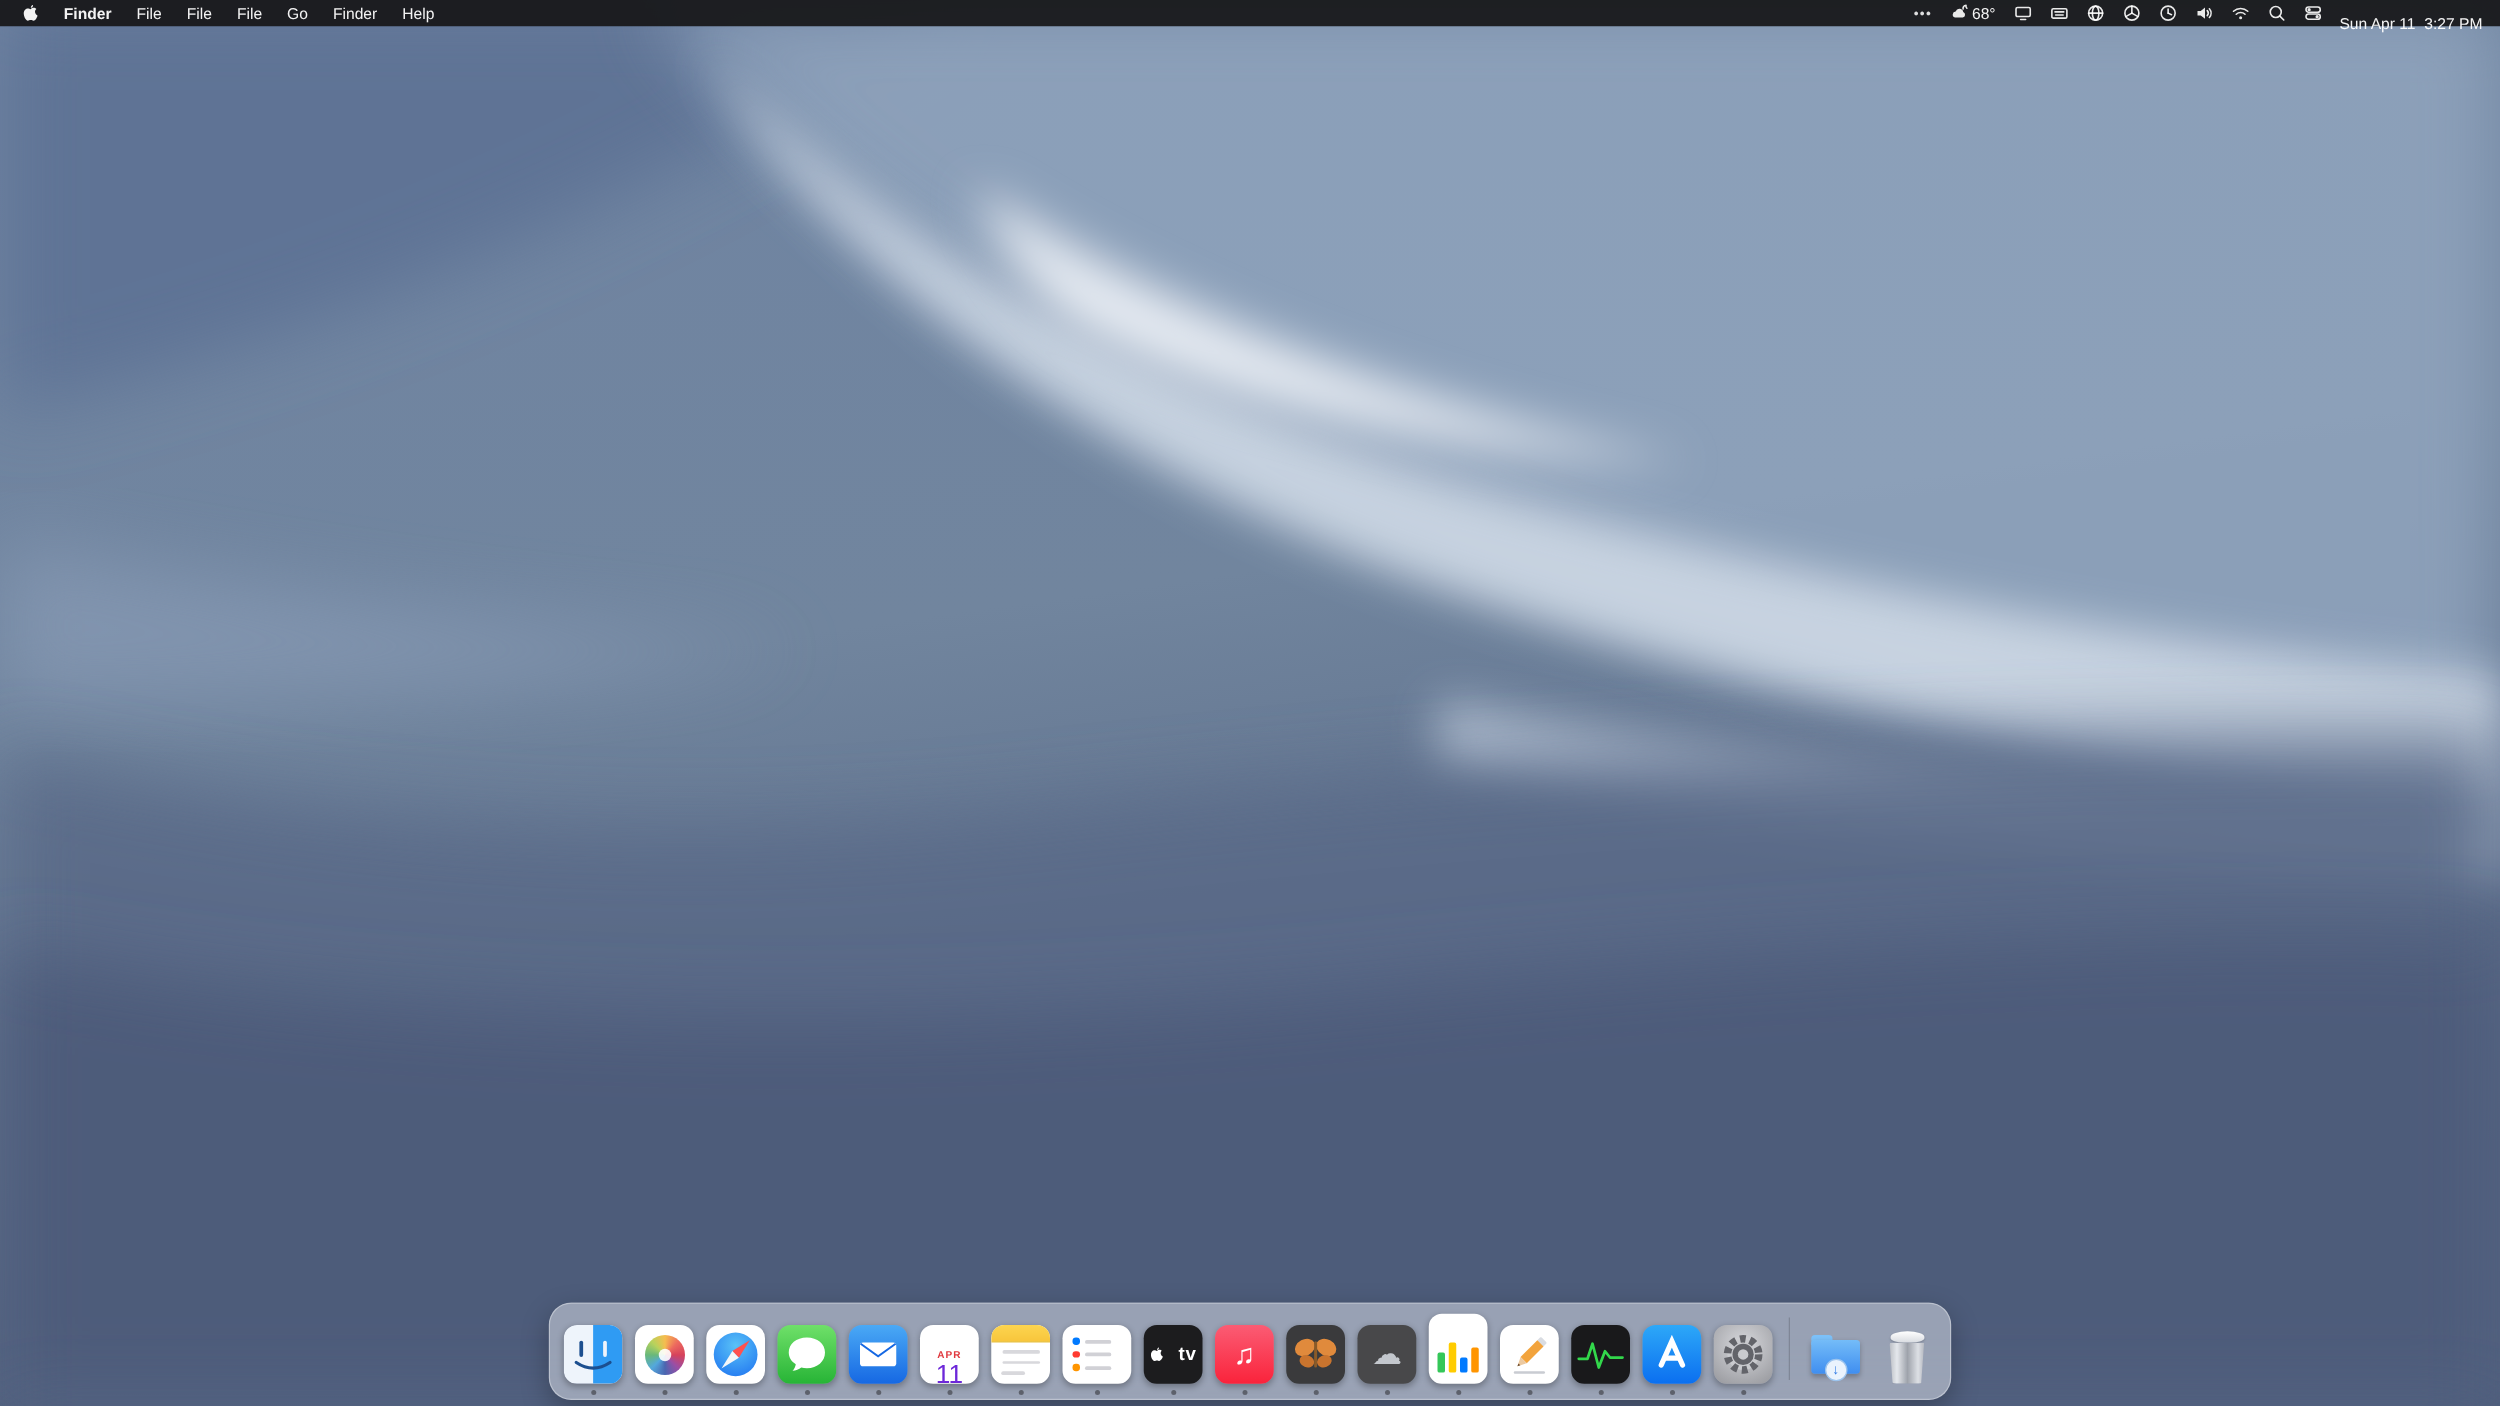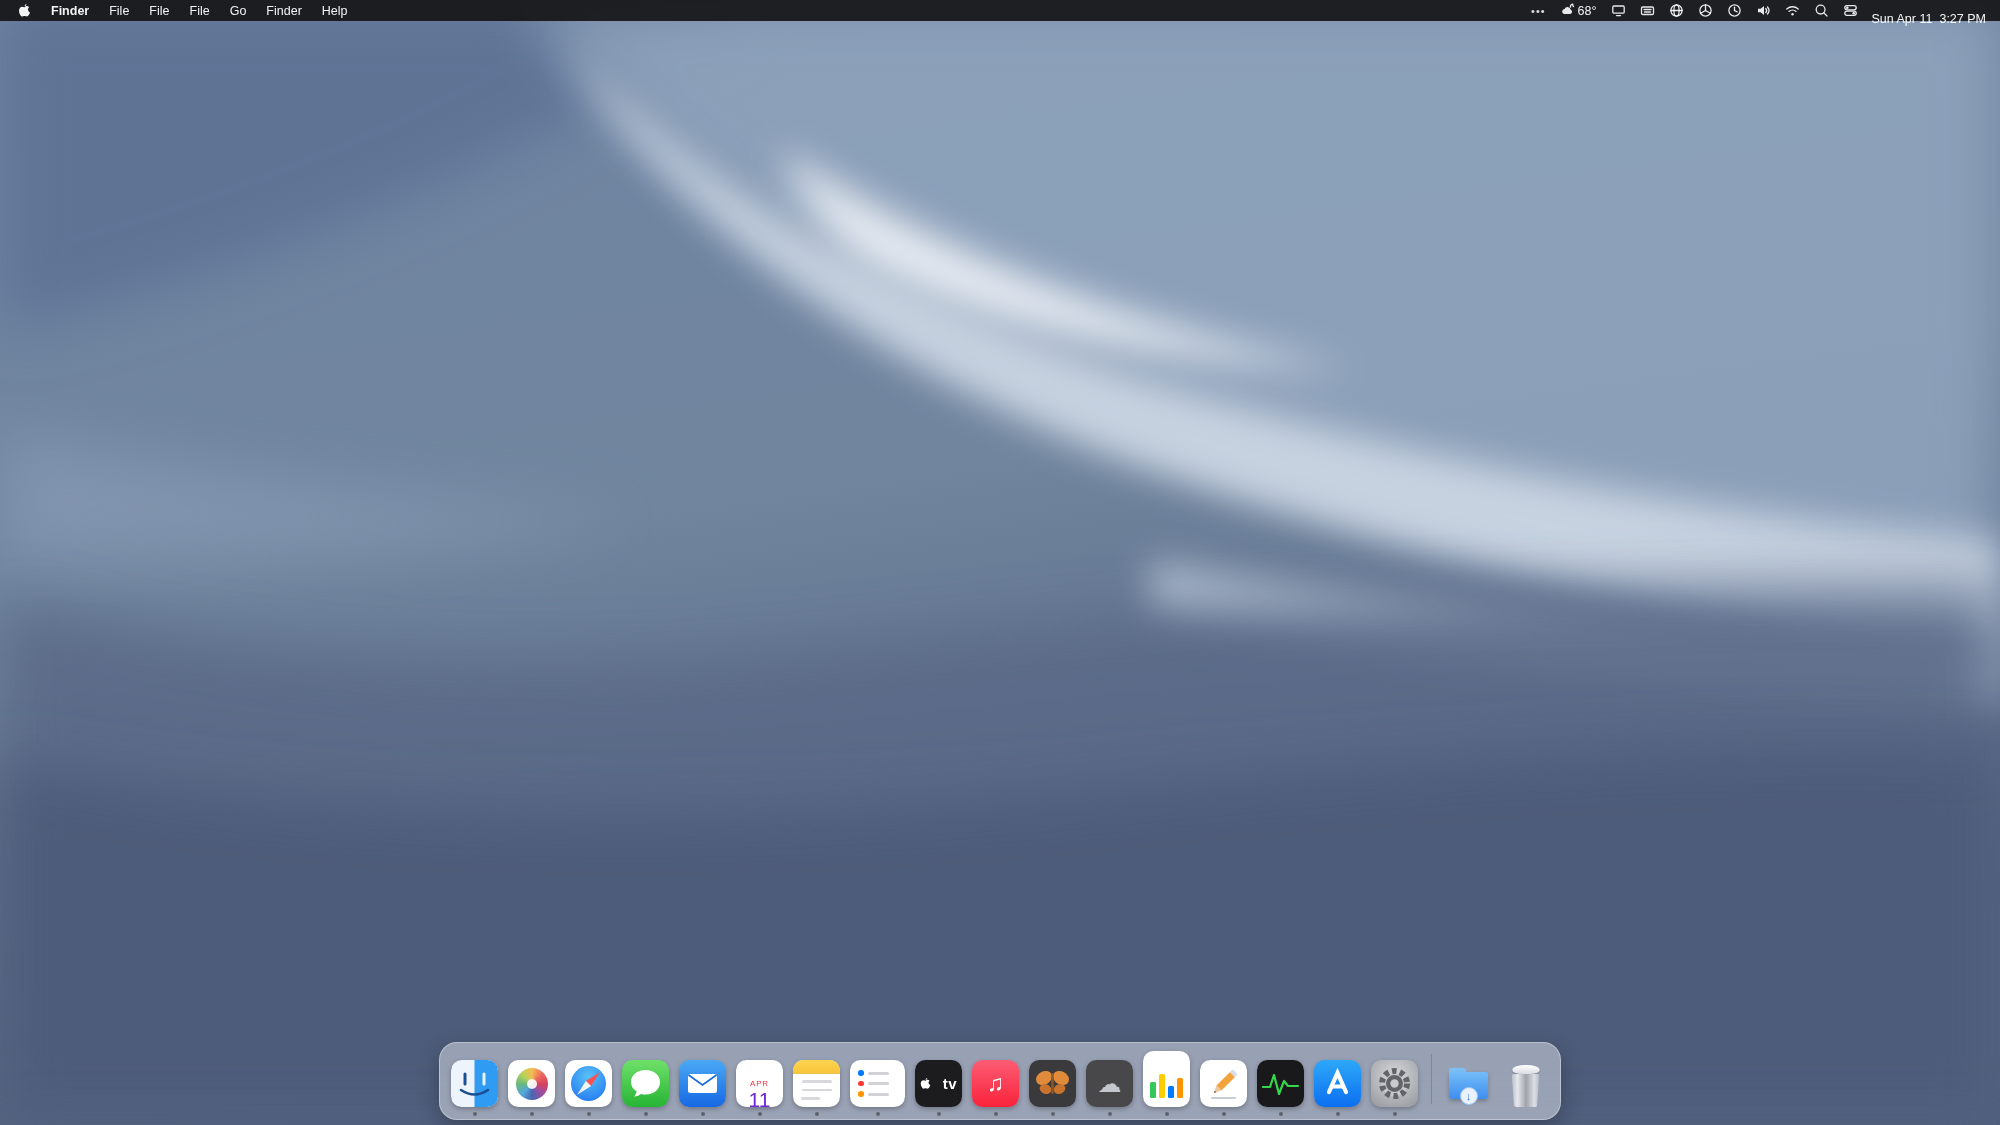--- a/index.html
+++ b/index.html
@@ -50,21 +50,21 @@
 
   
   .photos-tile{background:#fff;}
   .photos-pin{width:32px;height:32px;border-radius:50%;
     background:conic-gradient(#f5bd4f,#ed6a5e,#d6425b,#9a4ea5,#4a66b0,#53a8dc,#69b87a,#b7d25c,#f5bd4f);position:relative;}
   .photos-pin::after{content:"";position:absolute;inset:11px;border-radius:50%;background:rgba(255,255,255,.9);}
   .safari-tile{background:#fff;}
   .messages-tile{background:linear-gradient(180deg,#6fe069,#27b436);}
   .mail-tile{background:linear-gradient(180deg,#4aa9f5,#1668e3);}
   .calendar-tile{background:#fff;flex-direction:column;gap:0;}
-  .cal-month{font-size:8px;font-weight:normal;color:#e0383e;letter-spacing:.8px;margin-top:22px;}
+  .cal-month{font-size:8px;font-weight:bold;color:#e0383e;letter-spacing:.8px;margin-top:22px;}
   .cal-day{font-size:21px;font-weight:300;color:#6d28d9;line-height:1;margin-top:1px;}
   .notes-tile{background:#fff;flex-direction:column;justify-content:flex-start;}
   .notes-band{width:100%;height:13px;background:linear-gradient(180deg,#fcd44f,#f8c63c);border-bottom:1px solid rgba(0,0,0,.08);}
   .notes-line{width:30px;height:2.5px;border-radius:2px;background:#d8d8dc;margin-top:6px;}
   .notes-line.short{width:19px;align-self:flex-start;margin-left:8px;}
   .reminders-tile{background:#fff;flex-direction:column;align-items:flex-start;justify-content:center;gap:5px;padding-left:8px;}
   .rem-row{display:flex;align-items:center;gap:4px;}
   .rem-dot{width:5.5px;height:5.5px;border-radius:50%;}
   .rem-bar{width:21px;height:3px;border-radius:2px;background:#d1d1d6;}
   .tv-tile{background:#1c1c1e;gap:12px;}

